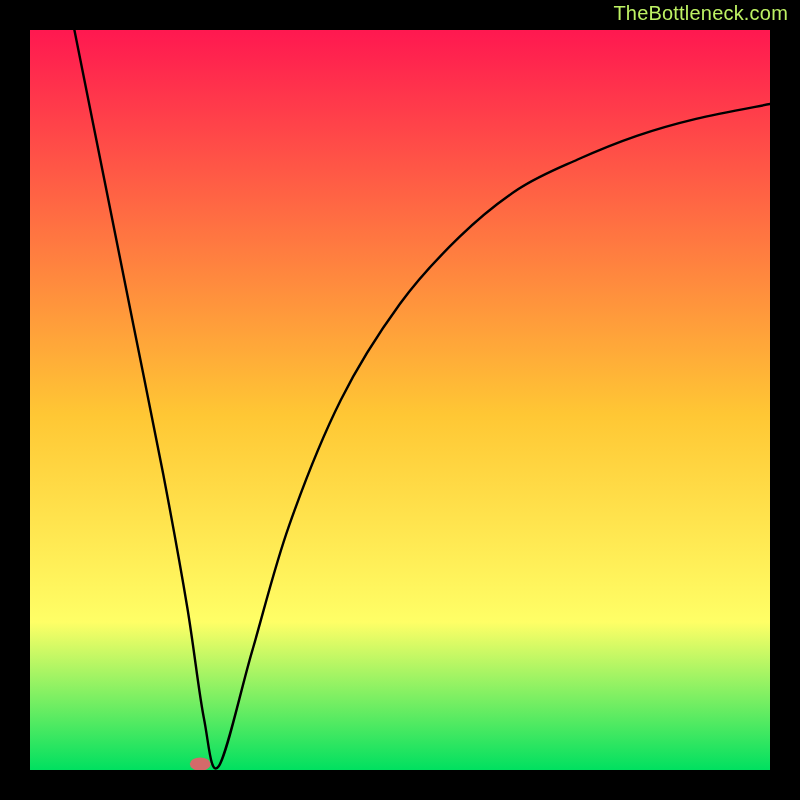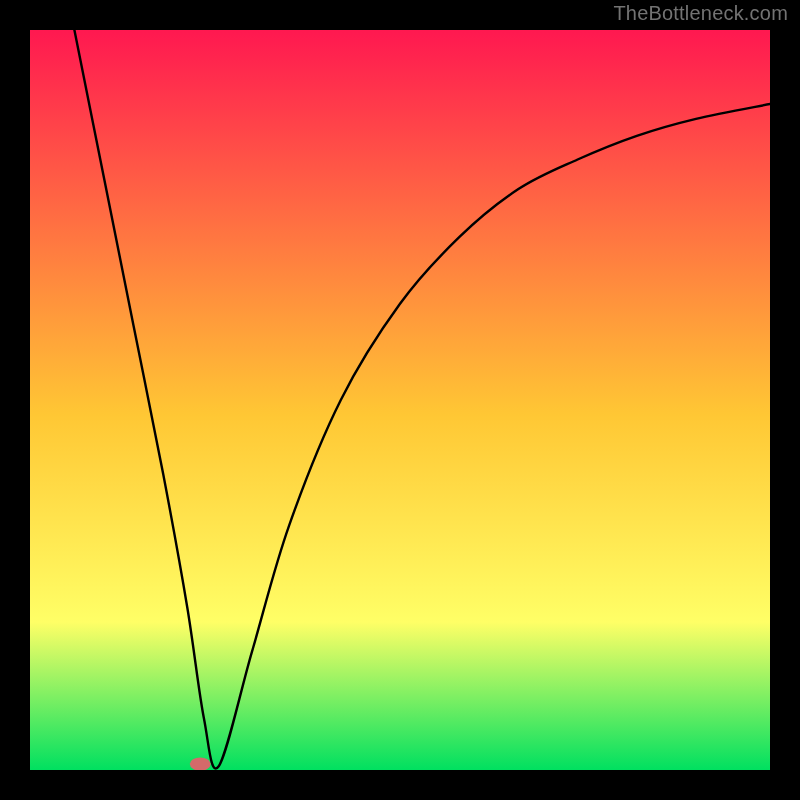--- a/index.html
+++ b/index.html
@@ -16,21 +16,21 @@
     top: 0;
     left: 0;
     width: 800px;
     height: 800px;
     background: #000;
   }
   .watermark {
     position: absolute;
     top: 2px;
     right: 12px;
-    color: #737373;
+    color: #bef264;
     font-size: 20px;
     font-weight: 500;
     letter-spacing: 0.2px;
     z-index: 5;
   }
   .plot-wrap {
     position: absolute;
     left: 30px;
     top: 30px;
     width: 740px;

